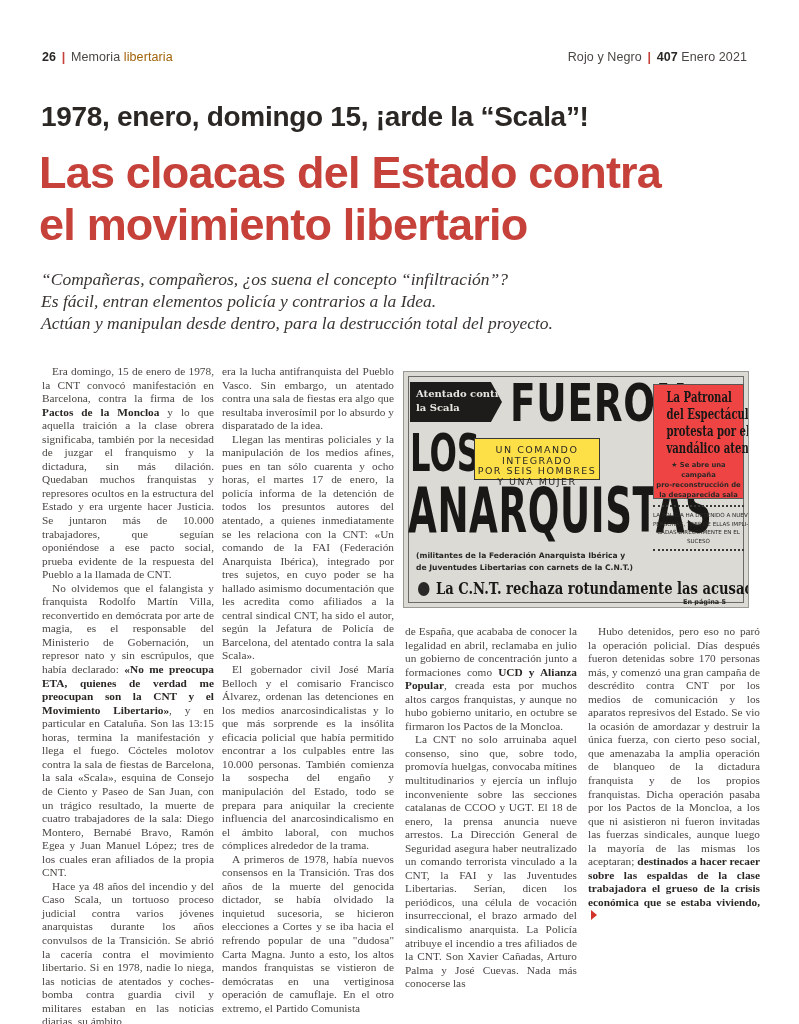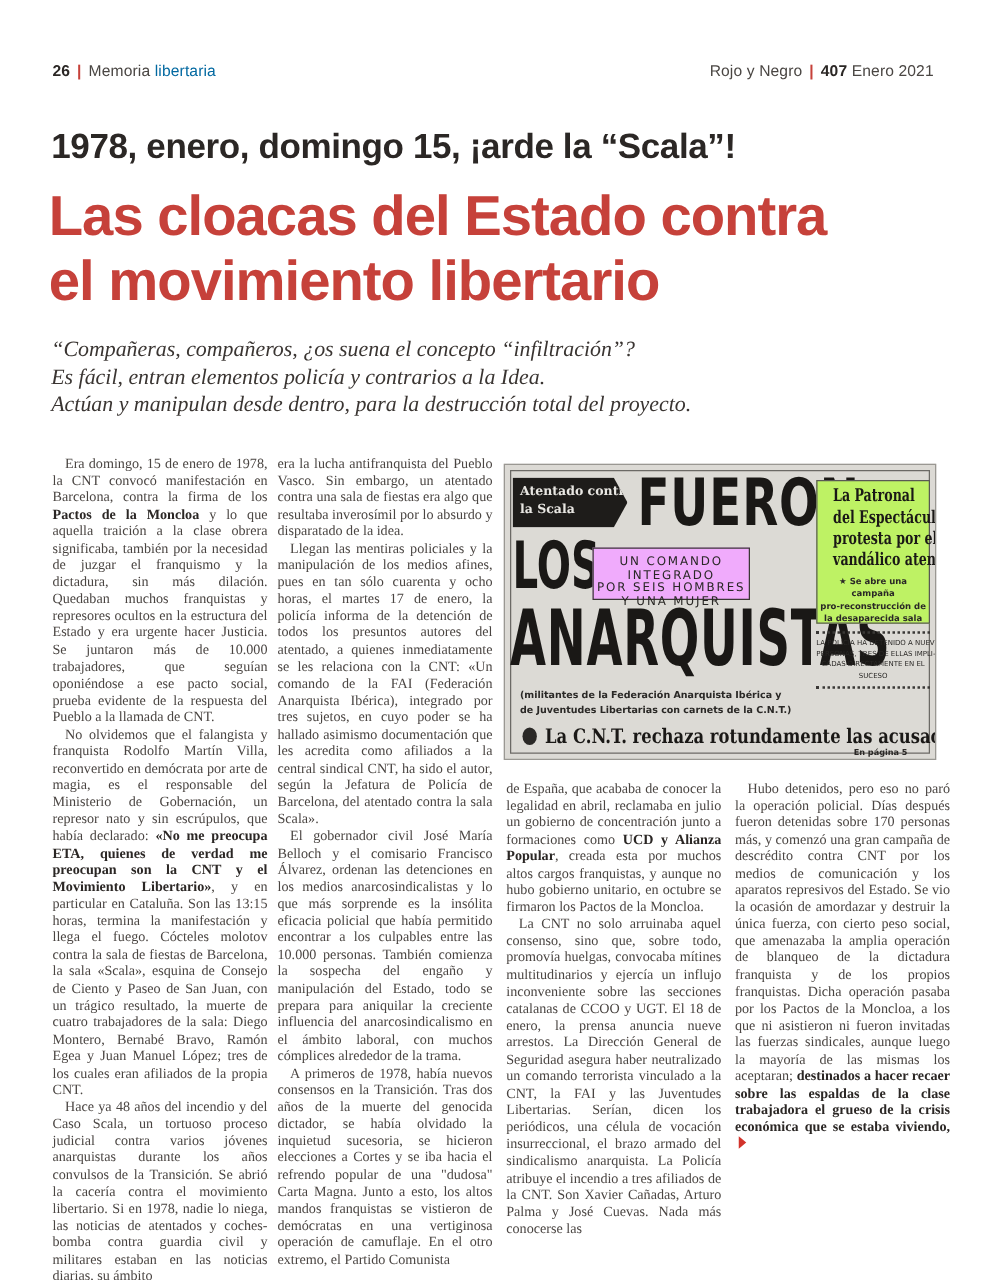--- a/index.html
+++ b/index.html
@@ -4,21 +4,21 @@
 <style>
   * { box-sizing: border-box; margin: 0; padding: 0; }
   html, body { width: 799px; height: 1024px; background: #ffffff; overflow: hidden; }
   body { position: relative; font-family: "DejaVu Serif", serif; color: #3a3532; }
 
   .running-head { position: absolute; top: 50px; font-family: "Liberation Sans", sans-serif; font-size: 12.5px; color: #4a4643; letter-spacing: 0.1px; }
   .running-head.left { left: 42px; }
   .running-head.right { right: 52px; }
   .running-head .num { font-weight: bold; color: #2b2725; }
   .running-head .bar { color: #c6413a; font-weight: bold; margin: 0 2px; }
-  .running-head .accent { color: #0369a1; }
+  .running-head .accent { color: #a16207; }
 
   .kicker { position: absolute; left: 41px; top: 101px; font-family: "Liberation Sans", sans-serif; font-weight: bold; font-size: 28px; color: #2b2725; letter-spacing: -0.3px; }
 
   .headline { position: absolute; left: 39px; top: 147px; width: 740px; font-family: "Liberation Sans", sans-serif; font-weight: bold; font-size: 45px; line-height: 52px; color: #c6413a; letter-spacing: -0.8px; }
 
   .lede { position: absolute; left: 41px; top: 268px; width: 720px; font-family: "Liberation Serif", serif; font-style: italic; font-size: 17.5px; line-height: 22px; color: #3a3532; }
   .lede div { white-space: nowrap; }
 
   .col { position: absolute; font-family: "Liberation Serif", serif; font-size: 11.3px; line-height: 13.55px; color: #4a4542; text-align: justify; hyphens: auto; }
   .col p { text-indent: 10px; }
@@ -31,28 +31,28 @@
 
   .continue-arrow { display: inline-block; width: 0; height: 0; border-top: 5px solid transparent; border-bottom: 5px solid transparent; border-left: 6px solid #d2332b; vertical-align: -1px; margin-left: 3px; }
 
   
   .clipping { position: absolute; left: 403px; top: 371px; width: 346px; height: 237px; background: #dcdad5; border: 1px solid #9a9893; overflow: hidden; }
   .clip-inner { position: absolute; inset: 4px; border: 1px solid #6c6a66; }
   .clip-tag { position: absolute; left: 6px; top: 10px; width: 92px; height: 40px; background: #1e1c1a; color: #e8e6e2; font-family: "DejaVu Serif", serif; font-weight: bold; font-size: 10px; line-height: 14px; padding: 5px 6px; clip-path: polygon(0 0, 88% 0, 100% 50%, 88% 100%, 0 100%); }
   .clip-tag div { white-space: nowrap; }
   .clip-fueron { position: absolute; left: 106px; top: 2px; font-family: "DejaVu Sans", sans-serif; font-weight: bold; font-size: 52px; line-height: 58px; color: #1a1816; transform: scaleX(0.72); transform-origin: left top; letter-spacing: 1px; }
   .clip-los { position: absolute; left: 6px; top: 55px; font-family: "DejaVu Sans", sans-serif; font-weight: bold; font-size: 52px; line-height: 52px; color: #1a1816; transform: scaleX(0.62); transform-origin: left top; }
-  .clip-comando { position: absolute; left: 70px; top: 66px; width: 126px; height: 42px; border: 1px solid #3a3836; background: #f0abfc; font-family: "DejaVu Sans", sans-serif; font-size: 9.5px; line-height: 10.5px; color: #2a2826; text-align: center; letter-spacing: 1.5px; padding-top: 6px; }
+  .clip-comando { position: absolute; left: 70px; top: 66px; width: 126px; height: 42px; border: 1px solid #3a3836; background: #fde047; font-family: "DejaVu Sans", sans-serif; font-size: 9.5px; line-height: 10.5px; color: #2a2826; text-align: center; letter-spacing: 1.5px; padding-top: 6px; }
   .clip-anarq { position: absolute; left: 4px; top: 108px; font-family: "DejaVu Sans", sans-serif; font-weight: bold; font-size: 62px; line-height: 62px; color: #1a1816; transform: scaleX(0.6); transform-origin: left top; letter-spacing: 1px; }
   .clip-militantes { position: absolute; left: 12px; top: 178px; width: 236px; font-family: "DejaVu Sans", sans-serif; font-size: 7.6px; line-height: 12px; color: #2a2826; font-weight: bold; }
   .clip-militantes div { white-space: nowrap; }
   .clip-cnt { position: absolute; left: 14px; top: 207px; font-family: "DejaVu Serif", serif; font-weight: bold; font-size: 16px; color: #1a1816; white-space: nowrap; transform: scaleX(0.82); transform-origin: left top; }
   .clip-cnt .logo { display: inline-block; width: 14px; height: 14px; border-radius: 50%; background: #2a2826; vertical-align: -2px; margin-right: 8px; }
   .clip-enpag { position: absolute; right: 22px; top: 226px; font-family: "DejaVu Sans", sans-serif; font-size: 6.5px; color: #2a2826; font-weight: bold; }
-  .clip-patronal { position: absolute; left: 249px; top: 12px; width: 91px; height: 115px; border: 1px solid #5a5855; background: #bef264; text-align: center; padding-top: 4px; }
+  .clip-patronal { position: absolute; left: 249px; top: 12px; width: 91px; height: 115px; border: 1px solid #5a5855; background: #ef4444; text-align: center; padding-top: 4px; }
   .clip-patronal .ph { font-family: "DejaVu Serif", serif; font-weight: bold; font-size: 14px; line-height: 17px; color: #1a1816; white-space: nowrap; transform: scaleX(0.72); }
   .clip-patronal .sub { font-family: "DejaVu Sans", sans-serif; font-size: 6.8px; line-height: 10px; color: #2a2826; font-weight: bold; margin-top: 3px; }
   .clip-policia { position: absolute; left: 249px; top: 133px; width: 91px; border-top: 2px dotted #3a3836; border-bottom: 2px dotted #3a3836; padding: 4px 0; font-family: "DejaVu Sans", sans-serif; font-size: 5.6px; line-height: 8.5px; text-align: center; color: #2a2826; }
   .clip-policia div { white-space: nowrap; }
 </style>
 </head>
 <body>
 
 <div class="running-head left">
   <span class="num">26</span>

